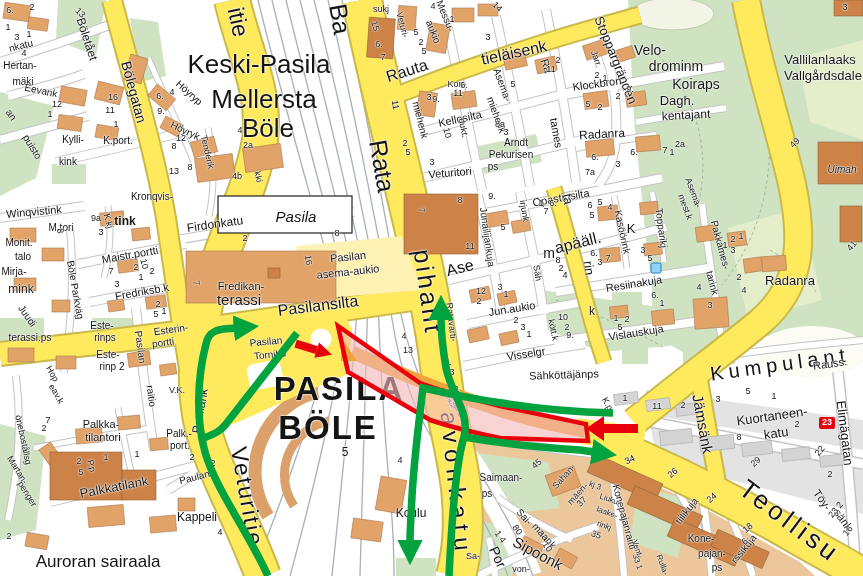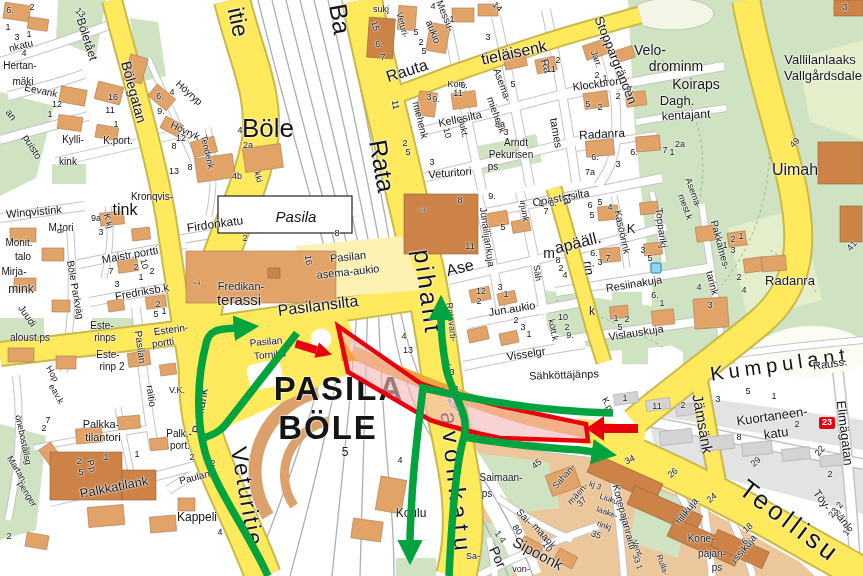--- a/index.html
+++ b/index.html
@@ -323,23 +323,26 @@
       <rect class="bldg" x="548" y="470" width="30" height="22" transform="rotate(-20 563 481)"></rect>
       <rect class="bldg" x="378" y="478" width="26" height="34" transform="rotate(10 391 495)"></rect>
       <rect class="bldg" x="352" y="520" width="30" height="20" transform="rotate(8 367 530)"></rect>
       <rect class="bldg" x="520" y="540" width="22" height="14" transform="rotate(28 531 547)"></rect>
       <rect class="bldg" x="556" y="552" width="20" height="13" transform="rotate(28 566 558)"></rect>
     </g>
     <rect x="218" y="196" width="134" height="37" fill="#fff" stroke="#222" stroke-width="1.2"></rect>
   </svg>
 
   <div id="labels">
+      <div class="lbl" style="left: 259px; top: 64px; font-size: 26px; transform: translate(-50%, -50%) rotate(0deg);">Keski-Pasila</div>
+      <div class="lbl" style="left: 264px; top: 99px; font-size: 26px; transform: translate(-50%, -50%) rotate(0deg);">Mellersta</div>
       <div class="lbl" style="left: 268px; top: 128px; font-size: 26px; transform: translate(-50%, -50%) rotate(0deg);">Böle</div>
       <div class="lbl b" style="left: 339px; top: 388px; font-size: 33px; letter-spacing: 2px; transform: translate(-50%, -50%) rotate(0deg);">PASILA</div>
       <div class="lbl b" style="left: 328px; top: 427px; font-size: 33px; letter-spacing: 2px; transform: translate(-50%, -50%) rotate(0deg);">BÖLE</div>
+      <div class="lbl" style="left: 98px; top: 561px; font-size: 17px; transform: translate(-50%, -50%) rotate(0deg);">Auroran sairaala</div>
       <div class="lbl i" style="left: 296px; top: 216px; font-size: 15px; transform: translate(-50%, -50%) rotate(0deg);">Pasila</div>
       <div class="lbl" style="left: 238px; top: 22px; font-size: 23px; transform: translate(-50%, -50%) rotate(78deg);">itie</div>
       <div class="lbl" style="left: 340px; top: 19px; font-size: 25px; transform: translate(-50%, -50%) rotate(80deg);">Ba</div>
       <div class="lbl" style="left: 382px; top: 166px; font-size: 25px; transform: translate(-50%, -50%) rotate(80deg);">Rata</div>
       <div class="lbl" style="left: 428px; top: 292px; font-size: 25px; letter-spacing: 3px; transform: translate(-50%, -50%) rotate(82deg);">pihant</div>
       <div class="lbl" style="left: 456px; top: 484px; font-size: 24px; letter-spacing: 6px; transform: translate(-50%, -50%) rotate(84deg);">avonkatu</div>
       <div class="lbl" style="left: 247px; top: 497px; font-size: 23px; letter-spacing: 2px; transform: translate(-50%, -50%) rotate(80deg);">Veturitie</div>
       <div class="lbl" style="left: 780px; top: 364px; font-size: 20px; letter-spacing: 5px; transform: translate(-50%, -50%) rotate(-8deg);">Kumpulant</div>
       <div class="lbl" style="left: 790px; top: 521px; font-size: 26px; letter-spacing: 4px; transform: translate(-50%, -50%) rotate(37deg);">Teollisu</div>
       <div class="lbl" style="left: 703px; top: 424px; font-size: 15px; transform: translate(-50%, -50%) rotate(80deg);">Jämsänk</div>
@@ -358,39 +361,39 @@
       <div class="lbl" style="left: 820px; top: 59px; font-size: 13px; transform: translate(-50%, -50%) rotate(0deg);">Vallilanlaaks</div>
       <div class="lbl" style="left: 823px; top: 75px; font-size: 13px; transform: translate(-50%, -50%) rotate(0deg);">Vallgårdsdale</div>
       <div class="lbl" style="left: 650px; top: 50px; font-size: 14px; transform: translate(-50%, -50%) rotate(0deg);">Velo-</div>
       <div class="lbl" style="left: 676px; top: 66px; font-size: 14px; transform: translate(-50%, -50%) rotate(0deg);">drominm</div>
       <div class="lbl" style="left: 696px; top: 84px; font-size: 14px; transform: translate(-50%, -50%) rotate(0deg);">Koiraps</div>
       <div class="lbl" style="left: 677px; top: 100px; font-size: 13px; transform: translate(-50%, -50%) rotate(0deg);">Dagh.</div>
       <div class="lbl" style="left: 686px; top: 115px; font-size: 12px; transform: translate(-50%, -50%) rotate(-3deg);">kentajant</div>
       <div class="lbl" style="left: 602px; top: 134px; font-size: 12px; transform: translate(-50%, -50%) rotate(-3deg);">Radanra</div>
       <div class="lbl" style="left: 597px; top: 84px; font-size: 11px; transform: translate(-50%, -50%) rotate(-8deg);">Klockbron</div>
       <div class="lbl" style="left: 596px; top: 59px; font-size: 9px; transform: translate(-50%, -50%) rotate(70deg);">Jarr.</div>
-      <div class="lbl" style="left: 795px; top: 170px; font-size: 16px; transform: translate(-50%, -50%) rotate(0deg);">Uimah</div>
+      <div class="lbl" style="left: 842px; top: 170px; font-size: 10px; transform: translate(-50%, -50%) rotate(0deg); font-style: italic;">Uimah</div>
       <div class="lbl" style="left: 790px; top: 280px; font-size: 13px; transform: translate(-50%, -50%) rotate(0deg);">Radanra</div>
       <div class="lbl" style="left: 830px; top: 364px; font-size: 11px; transform: translate(-50%, -50%) rotate(-8deg);">Rauss.</div>
       <div class="lbl" style="left: 197px; top: 517px; font-size: 12px; transform: translate(-50%, -50%) rotate(0deg);">Kappeli</div>
       <div class="lbl" style="left: 411px; top: 513px; font-size: 12px; transform: translate(-50%, -50%) rotate(0deg);">Koulu</div>
       <div class="lbl" style="left: 215px; top: 224px; font-size: 12px; transform: translate(-50%, -50%) rotate(-8deg);">Firdonkatu</div>
       <div class="lbl" style="left: 130px; top: 255px; font-size: 11px; transform: translate(-50%, -50%) rotate(-10deg);">Maistr.portti</div>
       <div class="lbl" style="left: 142px; top: 292px; font-size: 11px; transform: translate(-50%, -50%) rotate(-10deg);">Fredriksb.k</div>
       <div class="lbl" style="left: 34px; top: 212px; font-size: 11px; transform: translate(-50%, -50%) rotate(-5deg);">Winqvistink</div>
       <div class="lbl" style="left: 61px; top: 228px; font-size: 10px; transform: translate(-50%, -50%) rotate(0deg);">M.tori</div>
       <div class="lbl" style="left: 117px; top: 197px; font-size: 10px; transform: translate(-50%, -50%) rotate(0deg); margin-left: 35px;">Kronqvis-</div>
-      <div class="lbl" style="left: 125px; top: 210px; font-size: 16px; transform: translate(-50%, -50%) rotate(0deg);">tink</div>
+      <div class="lbl" style="left: 125px; top: 221px; font-size: 12px; transform: translate(-50%, -50%) rotate(0deg); font-weight: bold;">tink</div>
       <div class="lbl" style="left: 108px; top: 221px; font-size: 9px; transform: translate(-50%, -50%) rotate(75deg);">K.kj</div>
       <div class="lbl" style="left: 19px; top: 243px; font-size: 10px; transform: translate(-50%, -50%) rotate(0deg);">Monit.</div>
       <div class="lbl" style="left: 23px; top: 257px; font-size: 10px; transform: translate(-50%, -50%) rotate(0deg);">talo</div>
       <div class="lbl" style="left: 14px; top: 272px; font-size: 10px; transform: translate(-50%, -50%) rotate(0deg);">Mirja-</div>
       <div class="lbl" style="left: 15px; top: 289px; font-size: 12px; transform: translate(-50%, -50%) rotate(0deg); padding-left: 12px;">mink</div>
       <div class="lbl" style="left: 27px; top: 316px; font-size: 10px; transform: translate(-50%, -50%) rotate(55deg);">Juudi</div>
-      <div class="lbl" style="left: 30px; top: 338px; font-size: 10px; transform: translate(-50%, -50%) rotate(0deg);">aloust.ps</div>
+      <div class="lbl" style="left: 30px; top: 338px; font-size: 10px; transform: translate(-50%, -50%) rotate(0deg);">terassi.ps</div>
       <div class="lbl" style="left: 20px; top: 66px; font-size: 10px; transform: translate(-50%, -50%) rotate(0deg);">Hertan-</div>
       <div class="lbl" style="left: 23px; top: 82px; font-size: 10px; transform: translate(-50%, -50%) rotate(0deg);">mäki</div>
       <div class="lbl" style="left: 21px; top: 46px; font-size: 10px; transform: translate(-50%, -50%) rotate(-15deg);">nkatu</div>
       <div class="lbl" style="left: 41px; top: 91px; font-size: 10px; transform: translate(-50%, -50%) rotate(12deg);">Eevank</div>
       <div class="lbl" style="left: 11px; top: 115px; font-size: 10px; transform: translate(-50%, -50%) rotate(55deg);">an</div>
       <div class="lbl" style="left: 32px; top: 147px; font-size: 10px; transform: translate(-50%, -50%) rotate(58deg);">puisto</div>
       <div class="lbl" style="left: 73px; top: 140px; font-size: 10px; transform: translate(-50%, -50%) rotate(0deg);">Kylli-</div>
       <div class="lbl" style="left: 68px; top: 162px; font-size: 10px; transform: translate(-50%, -50%) rotate(0deg);">kink</div>
       <div class="lbl" style="left: 118px; top: 141px; font-size: 10px; transform: translate(-50%, -50%) rotate(0deg);">K.port.</div>
       <div class="lbl" style="left: 189px; top: 93px; font-size: 10px; transform: translate(-50%, -50%) rotate(42deg);">Höyryp</div>

